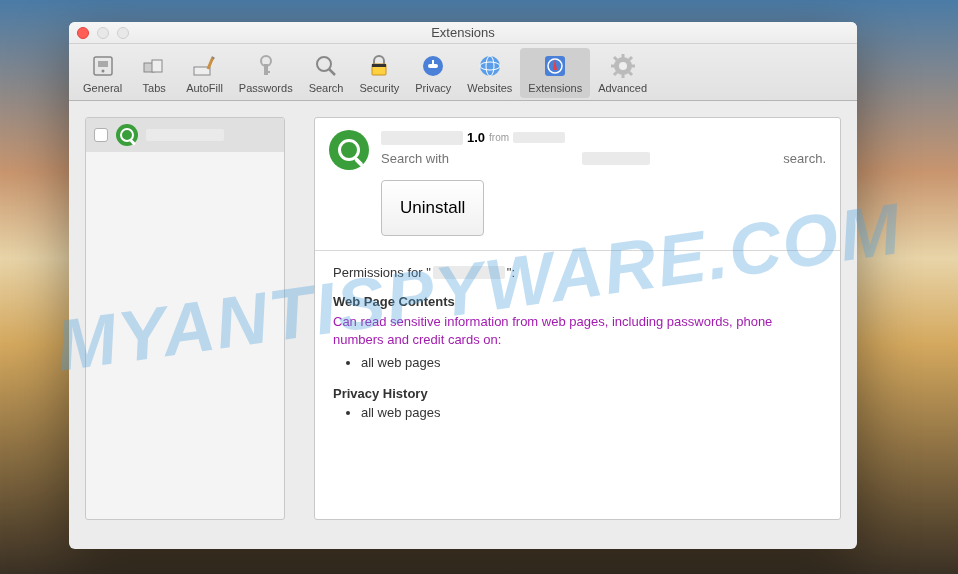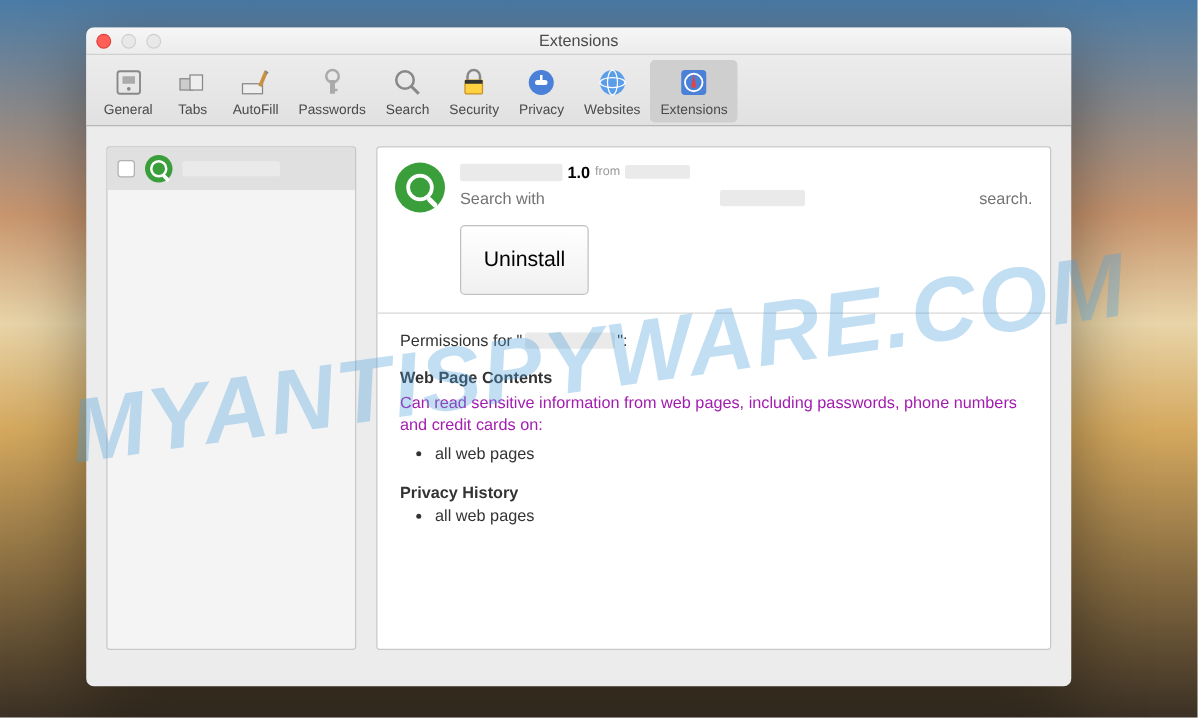--- a/index.html
+++ b/index.html
@@ -76,21 +76,21 @@
       color: #6a6a6a;
     }
     .tool-label {
       font-size: 11px;
       color: #4a4a4a;
       margin-top: 2px;
     }
     .content {
       display: flex;
       padding: 16px;
-      gap: 16px;
+      gap: 29px;
       height: calc(100% - 92px);
     }
     .sidebar {
       width: 200px;
       background: #f4f4f4;
       border: 1px solid #c8c8c8;
       border-radius: 3px;
       overflow: hidden;
     }
     .ext-row {
@@ -342,20 +342,39 @@
     </div>
     <div class="tool-item selected">
       <div class="tool-icon">
         <svg width="26" height="26" viewBox="0 0 26 26">
             <rect x="3" y="3" width="20" height="20" rx="3" fill="#4a80d8"></rect>
             <circle cx="13" cy="13" r="7" fill="none" stroke="#fff" stroke-width="1.5"></circle>
             <polygon points="13,6 11,17 15,17" fill="#e84040"></polygon>
           </svg>
       </div>
       <div class="tool-label">Extensions</div>
+    </div>
+    <div class="tool-item">
+      <div class="tool-icon">
+        <svg width="26" height="26" viewBox="0 0 26 26">
+            <circle cx="13" cy="13" r="9" fill="#bbb"></circle>
+            <circle cx="13" cy="13" r="4" fill="#eee"></circle>
+            <g stroke="#bbb" stroke-width="3">
+              <line x1="13" y1="1" x2="13" y2="5"></line>
+              <line x1="13" y1="21" x2="13" y2="25"></line>
+              <line x1="1" y1="13" x2="5" y2="13"></line>
+              <line x1="21" y1="13" x2="25" y2="13"></line>
+              <line x1="4" y1="4" x2="7" y2="7"></line>
+              <line x1="19" y1="19" x2="22" y2="22"></line>
+              <line x1="4" y1="22" x2="7" y2="19"></line>
+              <line x1="19" y1="7" x2="22" y2="4"></line>
+            </g>
+          </svg>
+      </div>
+      <div class="tool-label">Advanced</div>
     </div>
   </div>
 
   <div class="content">
     <div class="sidebar">
       <div class="ext-row">
         <div class="checkbox"></div>
         <div class="ext-icon-small">
             <div class="mag-icon"></div>
           </div>

